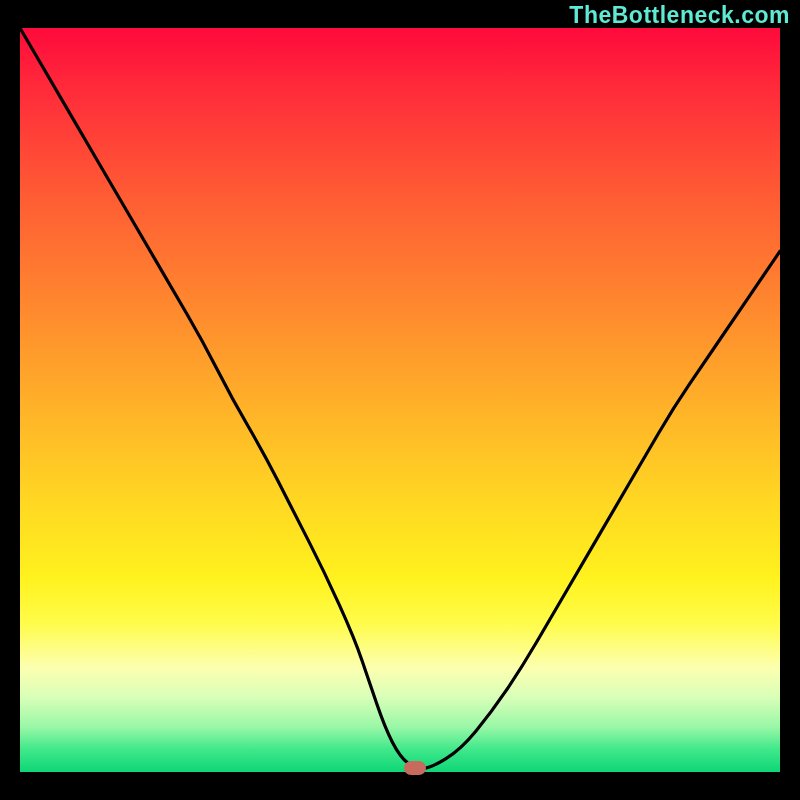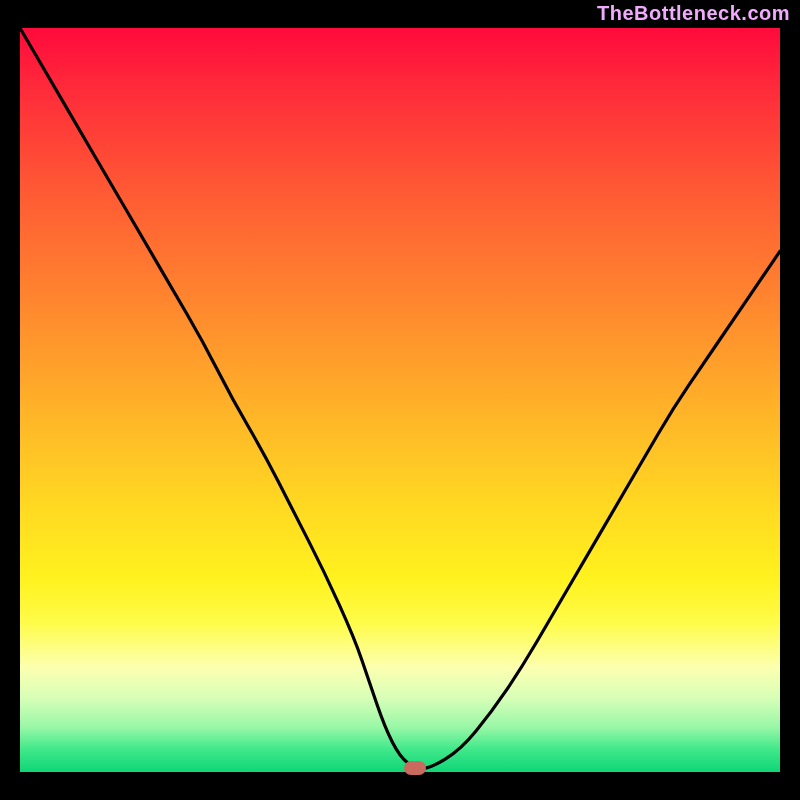--- a/index.html
+++ b/index.html
@@ -14,22 +14,22 @@
   .frame {
     position: relative;
     width: 800px;
     height: 800px;
     background: #000;
   }
   .watermark {
     position: absolute;
     top: 2px;
     right: 10px;
-    color: #f0abfc;
-    font-size: 20px;
+    color: #5eead4;
+    font-size: 23px;
     font-weight: bold;
     z-index: 10;
     letter-spacing: 0.5px;
   }
   .plot-area {
     position: absolute;
     left: 20px;
     top: 28px;
     width: 760px;
     height: 744px;

